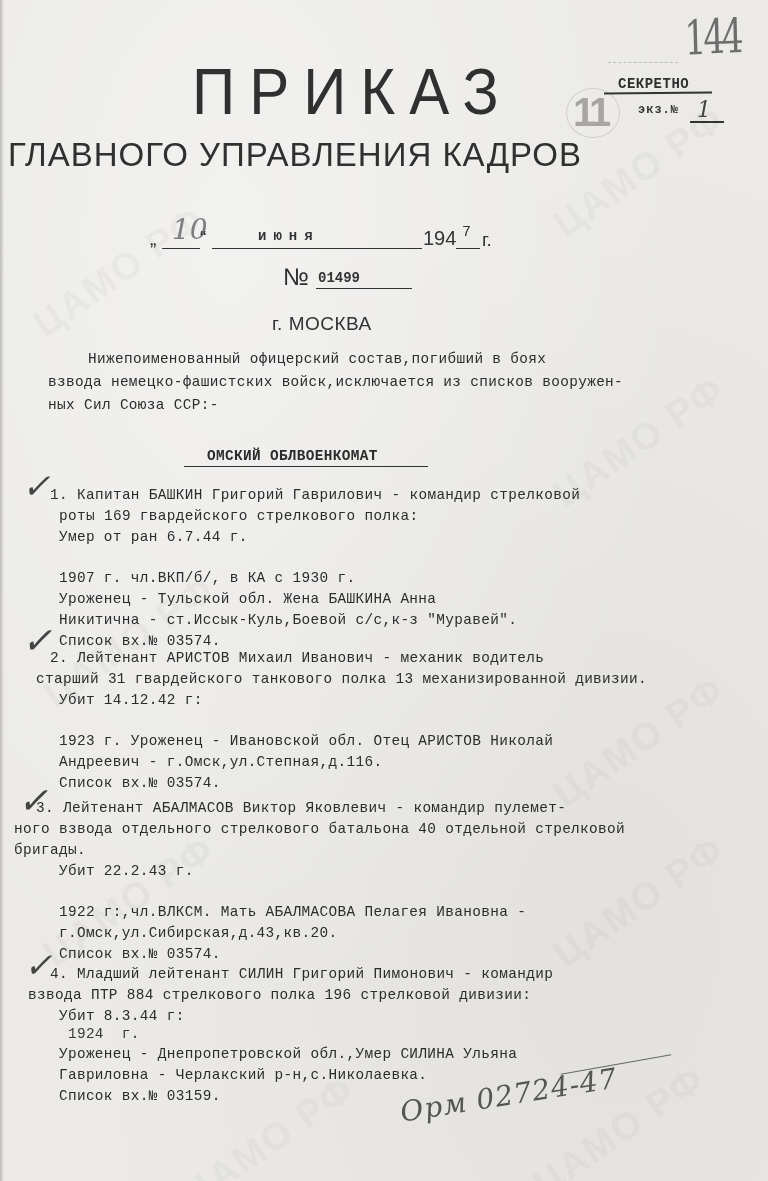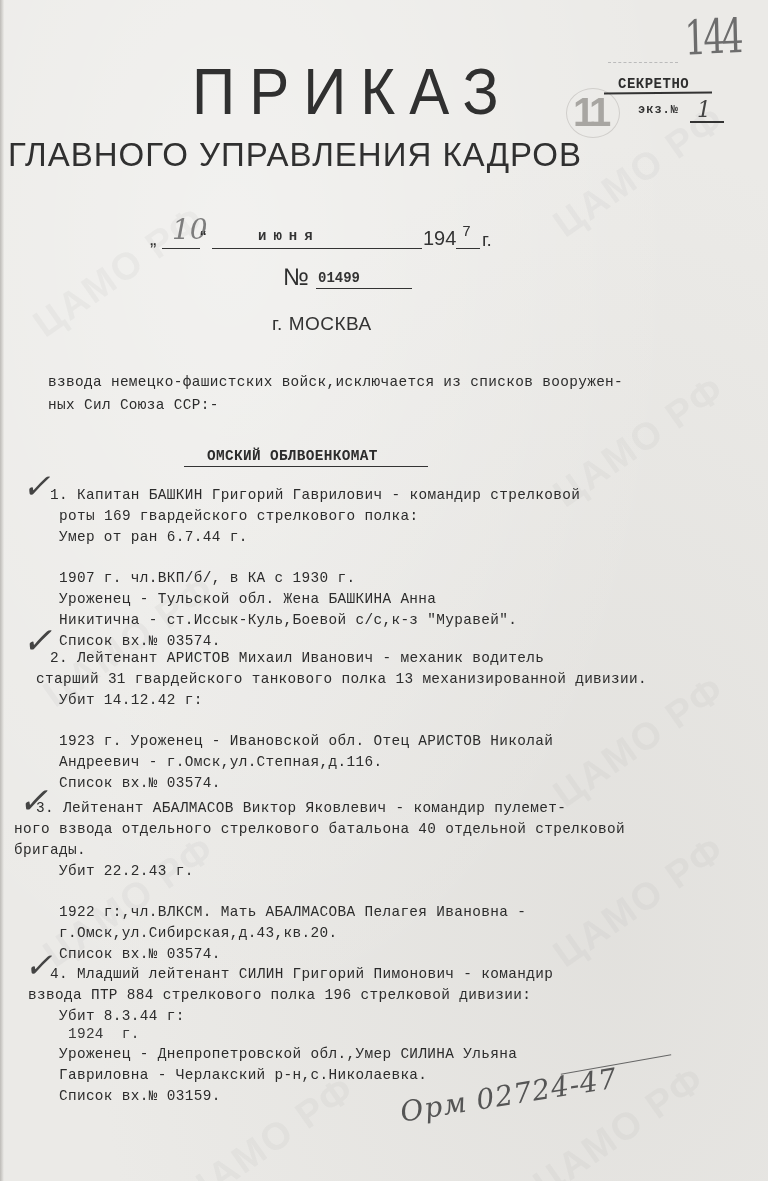--- a/index.html
+++ b/index.html
@@ -114,20 +114,21 @@
   <div class="year-prefix">194</div>
   <div class="year-suffix">7</div>
   <div class="year-line"></div>
   <div class="year-g">г.</div>
 
   <div class="abs num-label">№</div>
   <div class="abs num-value">01499</div>
   <div class="num-line"></div>
   <div class="abs city">г. МОСКВА</div>
 
+  <div class="abs tw" style="left:88px;top:351px;">Нижепоименованный офицерский состав,погибший в боях</div>
   <div class="abs tw" style="left:48px;top:374px;">взвода немецко-фашистских войск,исключается из списков вооружен-</div>
   <div class="abs tw" style="left:48px;top:397px;">ных Сил Союза ССР:-</div>
 
   <div class="abs tw heading">ОМСКИЙ ОБЛВОЕНКОМАТ</div>
   <div class="heading-line"></div>
 
   <div class="check" style="left:22px;top:466px;font-size:34px;">✓</div>
   <div>
     <div class="abs tw" style="left:50px;top:487px;">1. Капитан БАШКИН Григорий Гаврилович - командир стрелковой</div>
     <div class="abs tw" style="left:14px;top:508px;margin-left:45px;">роты 169 гвардейского стрелкового полка:</div>

